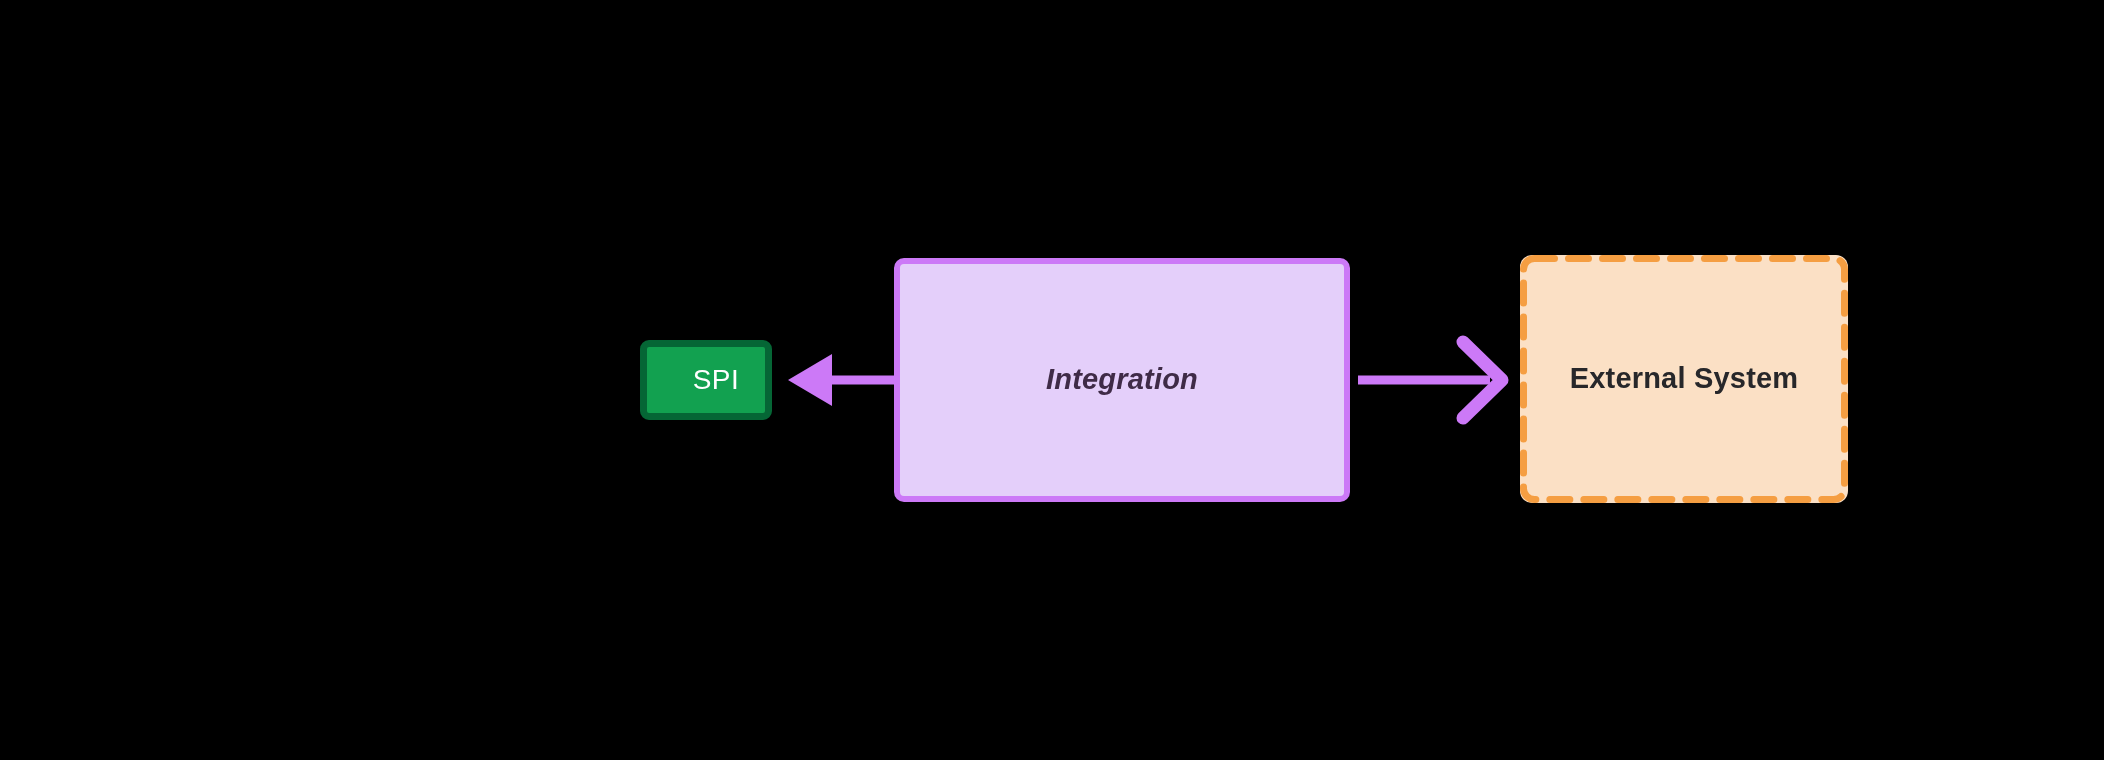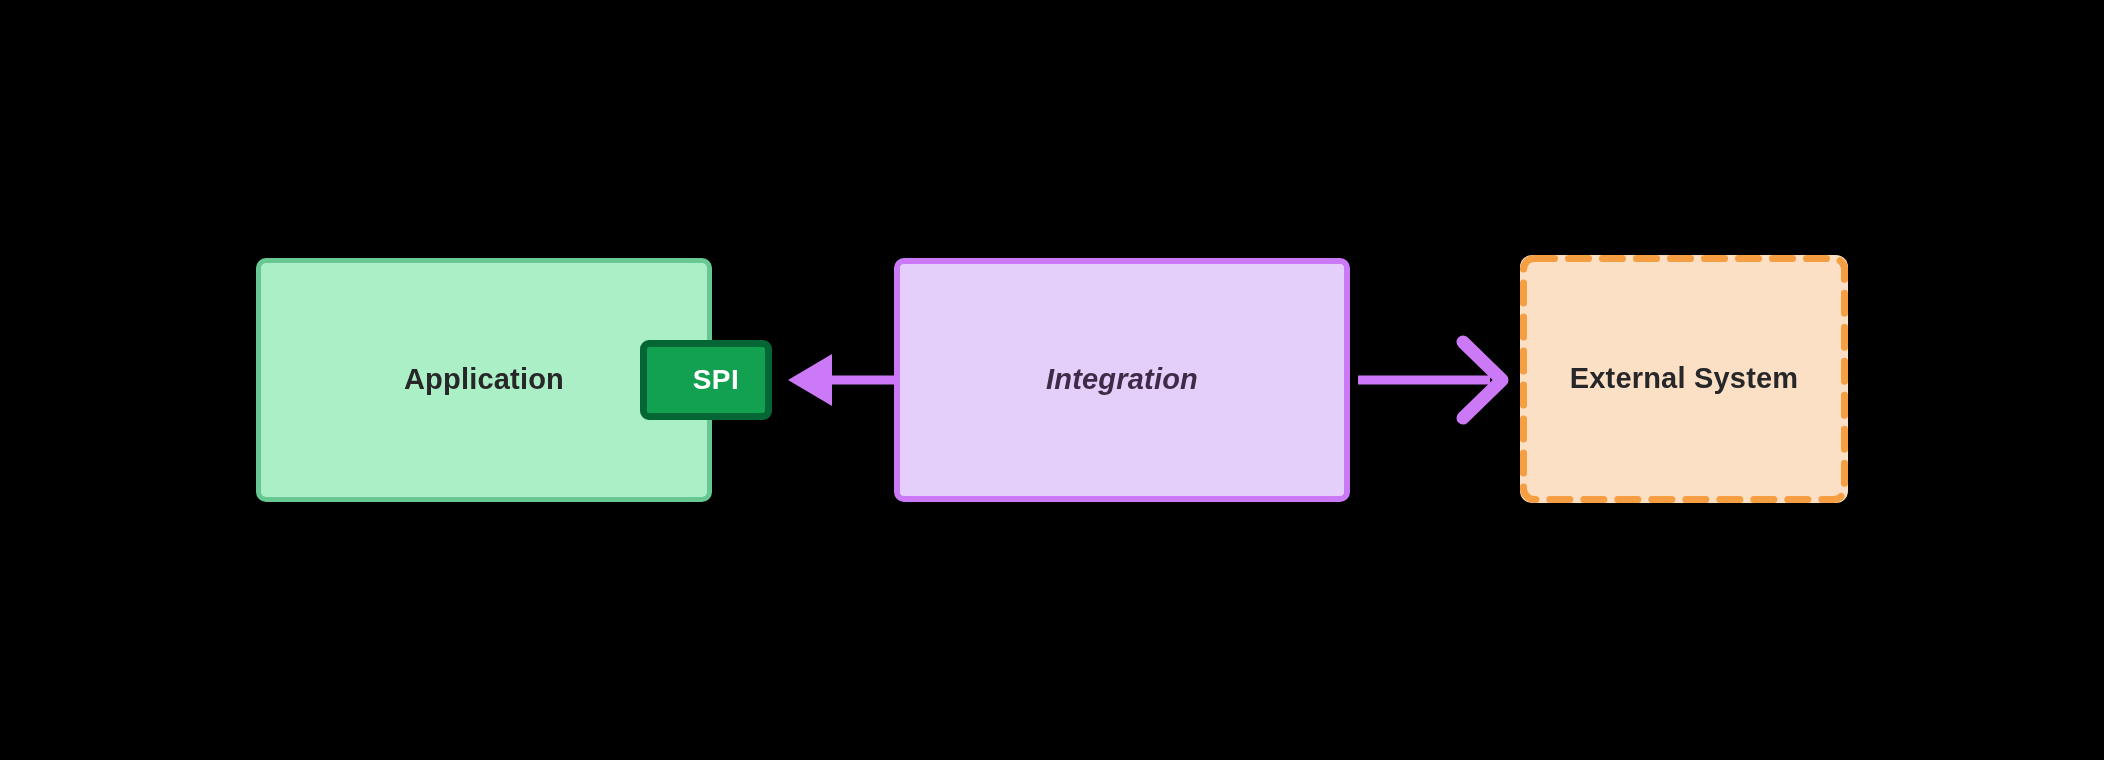--- a/index.html
+++ b/index.html
@@ -97,21 +97,21 @@
     border: 7px solid #056635;
     border-radius: 9px;
     display: flex;
     align-items: center;
     justify-content: center;
     z-index: 5;
   }
   #badge-spi .badge-label {
     color: #FFFFFF;
     font-size: 28px;
-    font-weight: 700;
+    font-weight: 400;
     letter-spacing: 0.5px;
     white-space: nowrap;
     margin-left: 20px;
   }
 
   
   .connector {
     position: absolute;
     overflow: visible;
   }
@@ -128,23 +128,20 @@
     width: 180px;
     height: 120px;
     z-index: 3;
   }
 </style>
 </head>
 <body>
 
 <div id="diagram-canvas">
 
-  <div class="node" id="node-application">
-    <span class="node-label">Application</span>
-  </div>
 
   <div id="badge-spi">
     <span class="badge-label">SPI</span>
   </div>
 
   <svg class="connector" id="connector-integration-to-application" viewBox="0 0 120 100" width="120" height="100">
 
     <line x1="118" y1="50" x2="45" y2="50" stroke="#CC79F7" stroke-width="9" stroke-linecap="butt"></line>
 
     <polygon points="8,50 52,24 52,76" fill="#CC79F7"></polygon>

